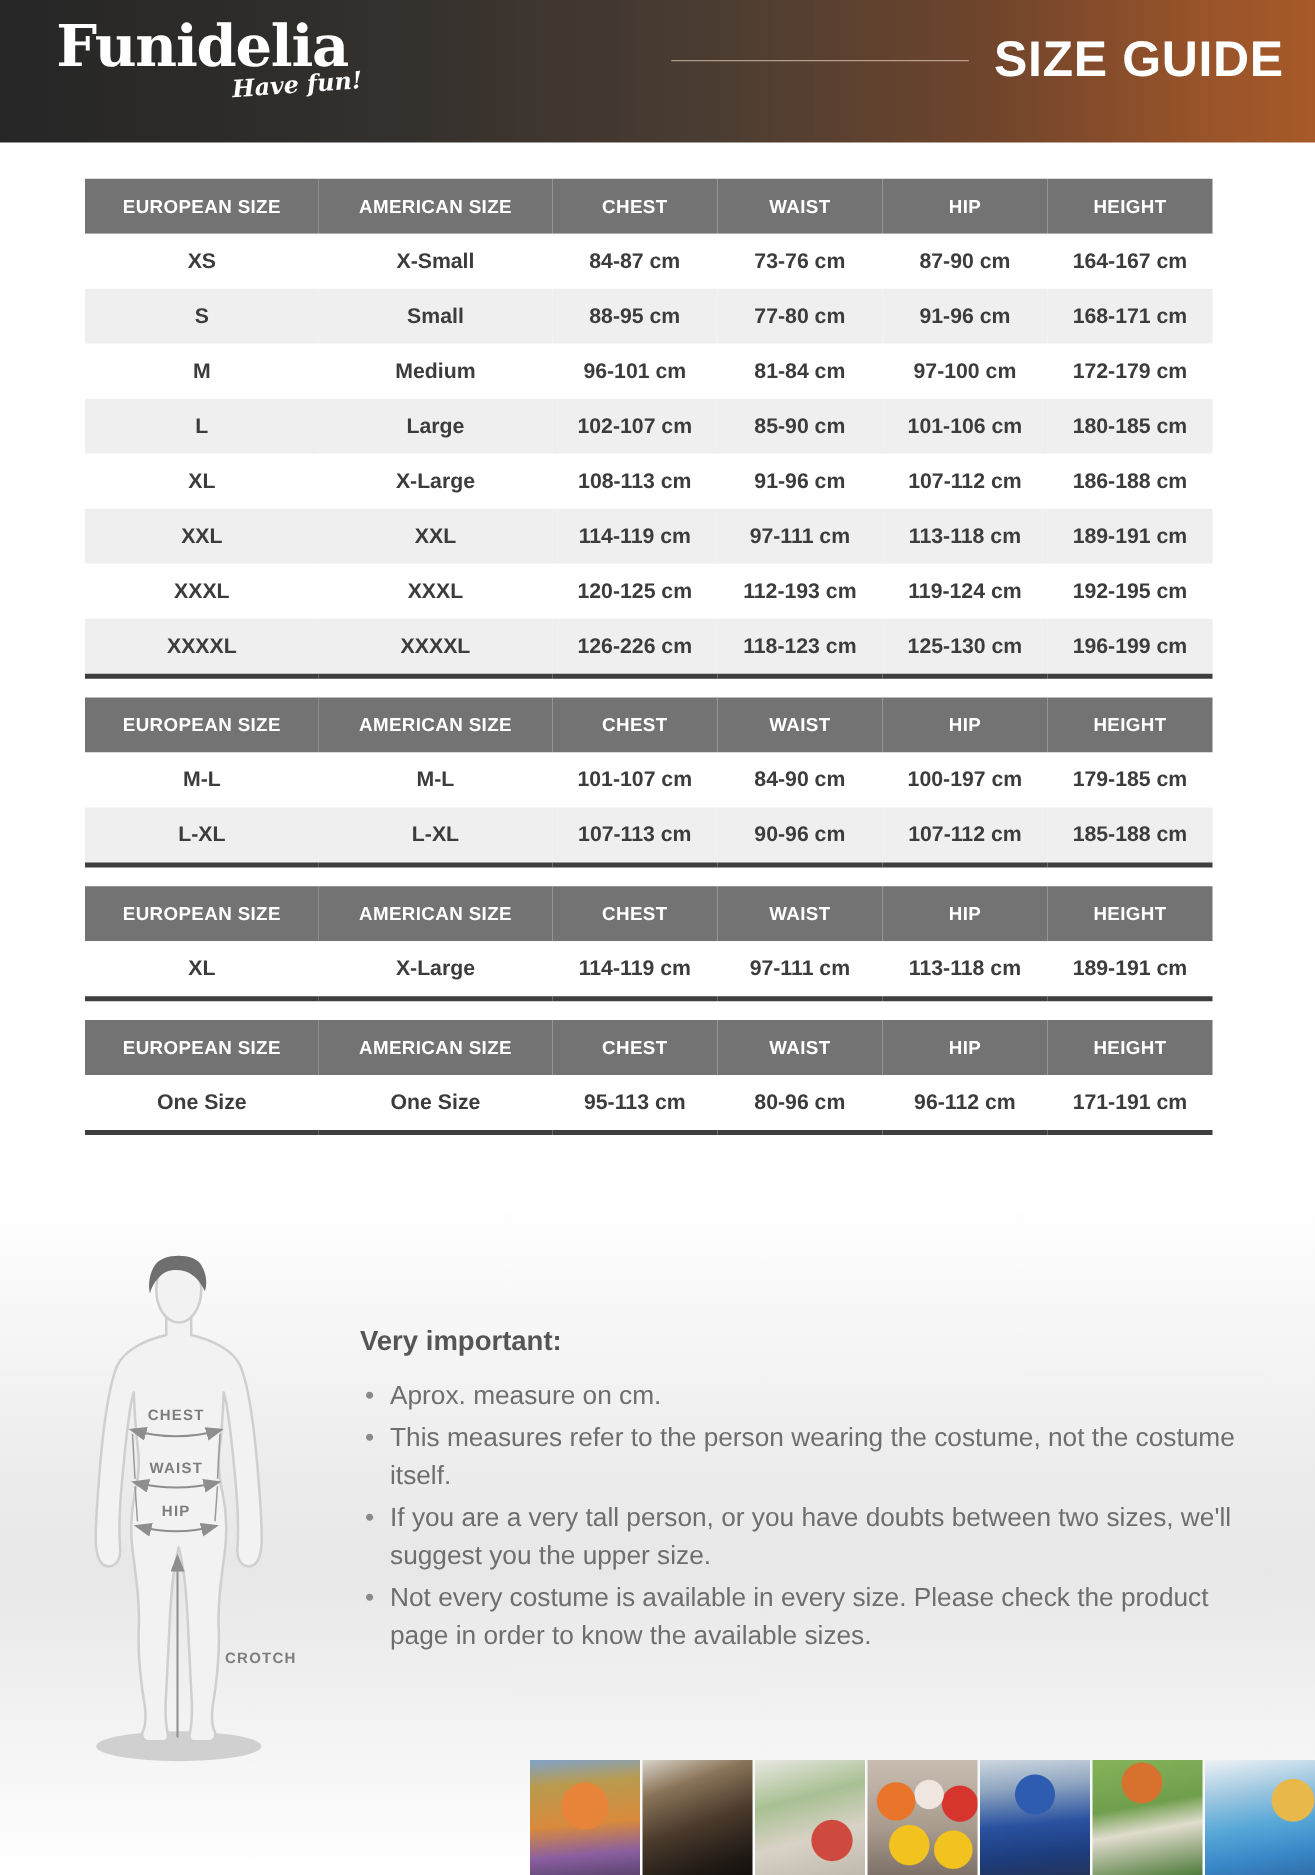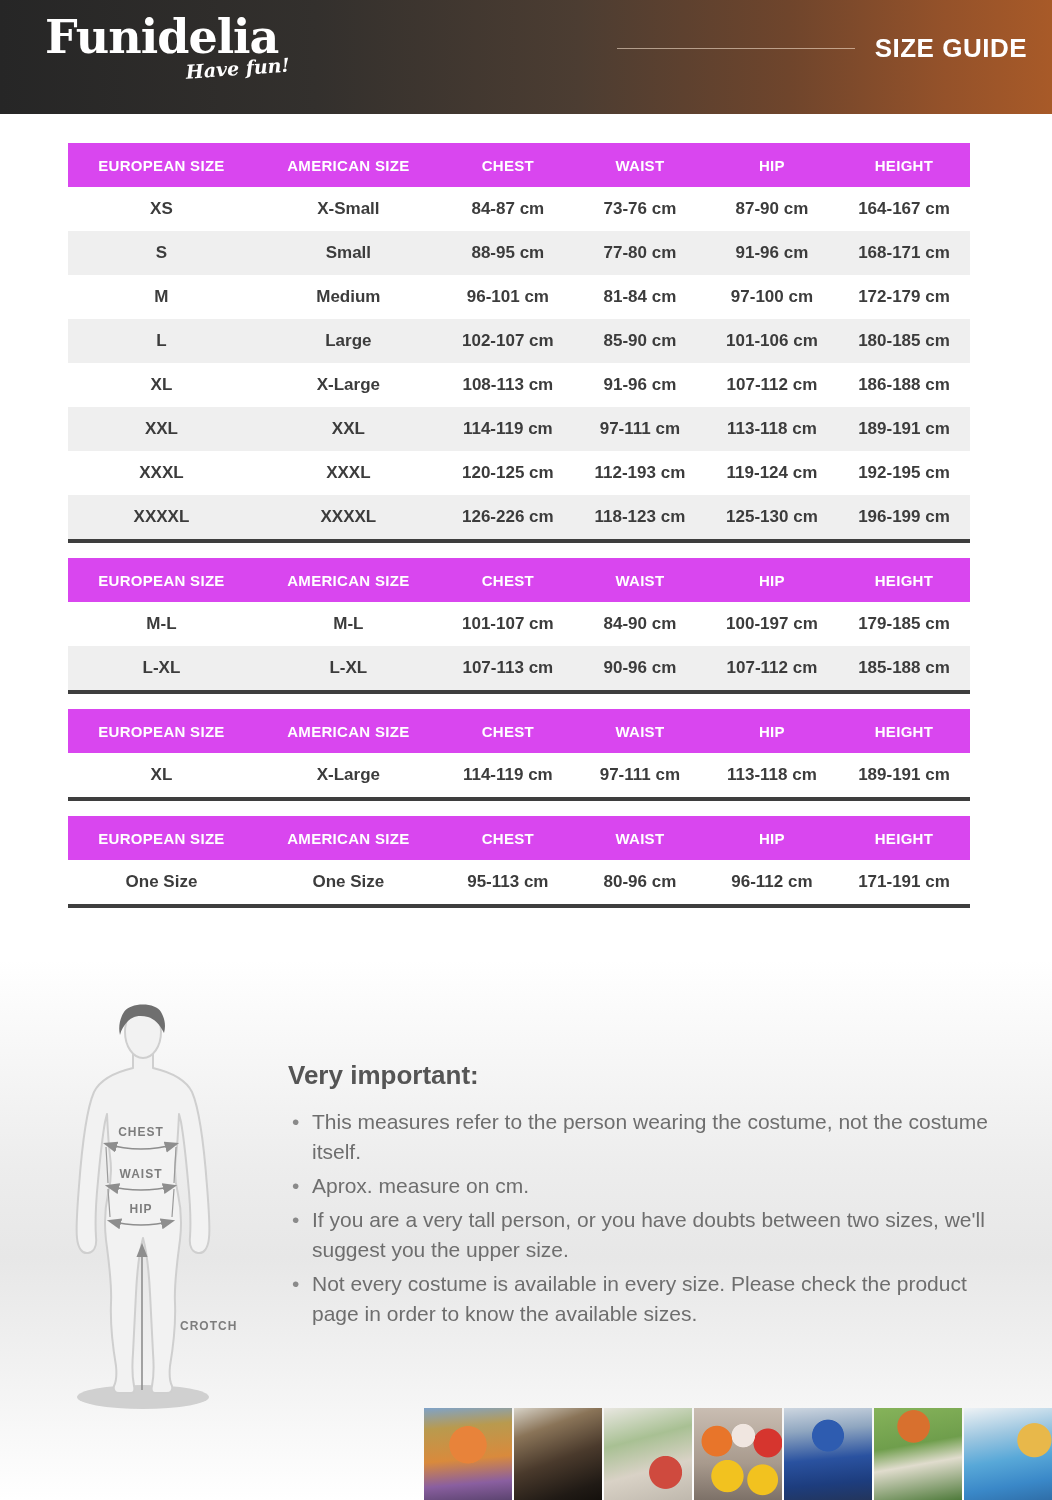--- a/index.html
+++ b/index.html
@@ -17,48 +17,48 @@
   .logo-word{
     font-family:"DejaVu Serif", serif;font-weight:700;font-size:46px;color:#ffffff;
     letter-spacing:-1px;line-height:1;
   }
   .logo-tagline{
     font-family:"DejaVu Serif", serif;font-style:italic;font-weight:700;font-size:19px;
     color:#ffffff;text-align:right;margin-top:2px;transform:rotate(-4deg);
   }
   .header-right{position:absolute;right:25px;top:0;height:97px;display:flex;align-items:center;}
   .header-line{width:238px;height:1px;background:rgba(255,235,215,.55);margin-right:20px;}
-  .size-guide-title{font-size:26px;font-weight:800;color:#ffffff;letter-spacing:.5px;}
+  .size-guide-title{font-size:40px;font-weight:800;color:#ffffff;letter-spacing:.5px;}
 
   
   .tables{position:absolute;top:143px;left:68px;width:902px;}
   table.size-table{
     width:100%;border-collapse:collapse;table-layout:fixed;
     border-bottom:4px solid #3e3e3e;margin-bottom:15px;
   }
   table.size-table th{
-    background:#d946ef;color:#ffffff;font-size:15px;font-weight:700;
+    background:#737373;color:#ffffff;font-size:15px;font-weight:700;
     height:42px;text-align:center;letter-spacing:.3px;
   }
   table.size-table td{
     height:42px;text-align:center;font-size:17px;font-weight:700;color:#3c3c3c;
   }
   table.size-table tbody tr:nth-child(even){background:#efefef;}
   table.size-table tbody tr:nth-child(odd){background:#ffffff;}
   table.size-table th:nth-child(1),table.size-table td:nth-child(1){width:20.5%;}
   table.size-table th:nth-child(2),table.size-table td:nth-child(2){width:20.5%;}
 
   
   .bottom{
     position:absolute;left:0;top:960px;width:1052px;height:540px;
     background:linear-gradient(180deg,#ffffff 0%,#ededed 38%,#e7e7e7 55%,#f5f5f5 82%,#ffffff 100%);
   }
   .figure-wrap{position:absolute;left:28px;top:36px;width:230px;height:420px;}
   .notes{position:absolute;left:288px;top:100px;width:700px;}
-  .notes-title{font-size:26px;font-weight:700;color:#555555;margin:0 0 16px 0;}
+  .notes-title{font-size:22px;font-weight:700;color:#555555;margin:0 0 16px 0;}
   .notes ul{list-style:none;margin:0;padding:0;}
   .notes li{
     position:relative;padding-left:24px;font-size:21px;color:#6e6e6e;
     line-height:1.43;margin-bottom:4px;
   }
   .notes li::before{content:"•";position:absolute;left:4px;top:0;color:#8a8a8a;}
 
   
   .photo-strip{
     position:absolute;right:0;bottom:0;height:92px;display:flex;gap:2px;
@@ -307,22 +307,22 @@
       <path d="M82,225 Q113,233 144,225" fill="none" stroke="#8e8e8e" stroke-width="1.6" marker-start="url(#ah)" marker-end="url(#ah)"></path>
 
       <path d="M114,394 L114,250" fill="none" stroke="#8e8e8e" stroke-width="1.6" marker-end="url(#ah)"></path>
       <text x="152" y="334" text-anchor="start" class="svg-label">CROTCH</text>
     </svg>
   </div>
 
   <div class="notes">
     <p class="notes-title">Very important:</p>
     <ul>
+        <li>Aprox. measure on cm.</li>
         <li>This measures refer to the person wearing the costume, not the costume itself.</li>
-        <li>Aprox. measure on cm.</li>
         <li>If you are a very tall person, or you have doubts between two sizes, we'll suggest you the upper size.</li>
         <li>Not every costume is available in every size. Please check the product page in order to know the available sizes.</li>
       </ul>
   </div>
 
   <div class="photo-strip">
     <div class="photo p1"></div>
     <div class="photo p2"></div>
     <div class="photo p3"></div>
     <div class="photo p4"></div>

